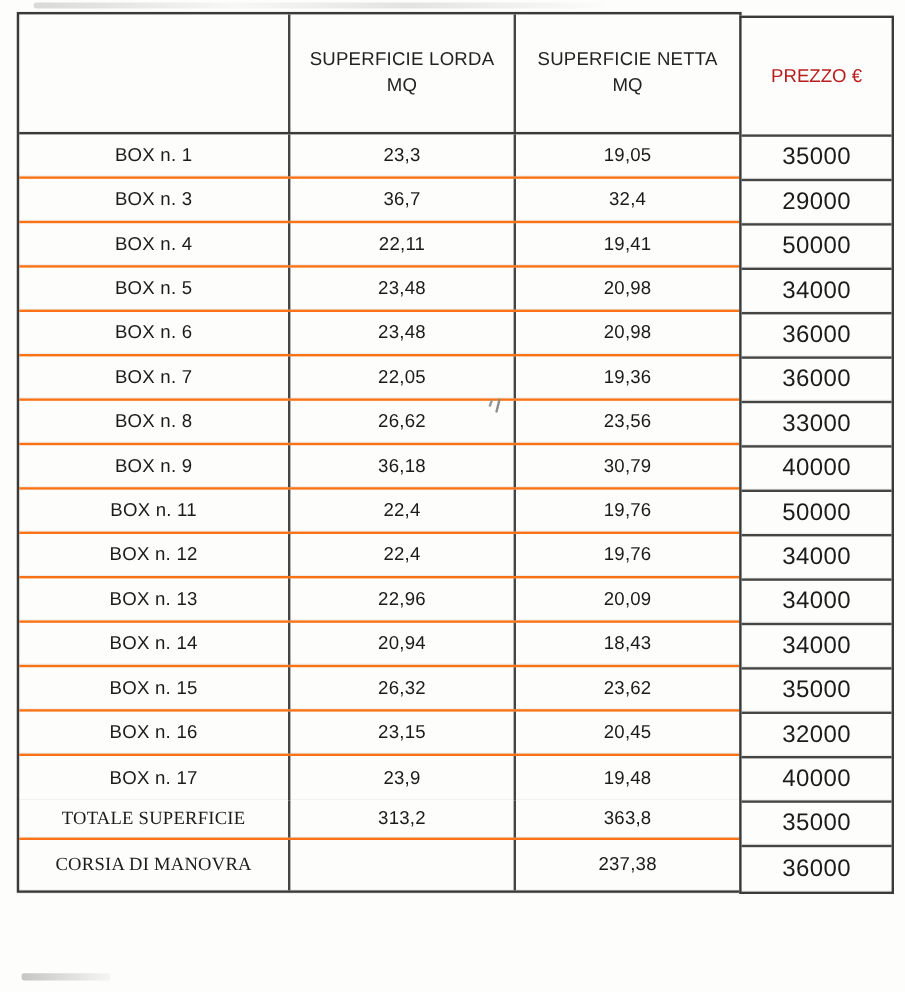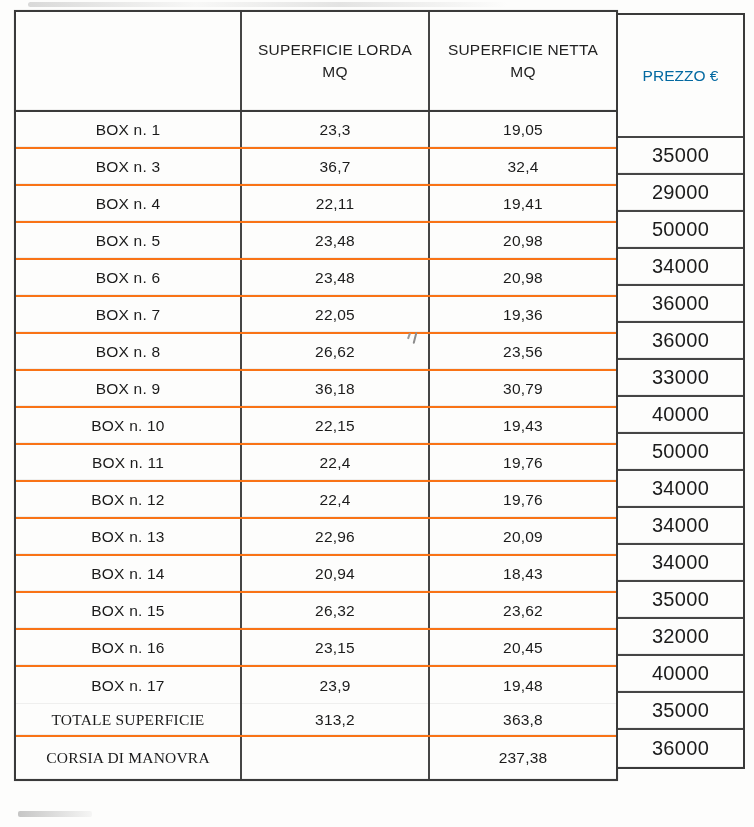--- a/index.html
+++ b/index.html
@@ -59,27 +59,27 @@
   
   .price-column {
     position: absolute;
     left: 616px;
     top: 13px;
     width: 129px;
     border: 2px solid #3a3a3a;
     background: #fdfdfc;
   }
   .price-header {
-    height: 123px;
+    height: 99px;
     border-bottom: 2px solid #454545;
     display: flex;
     align-items: center;
     justify-content: center;
     font-size: 15.5px;
-    color: #0369a1;
+    color: #b91c1c;
     text-align: right;
   }
   .price-cell {
     height: 37px;
     border-bottom: 2px solid #454545;
     display: flex;
     align-items: center;
     justify-content: center;
     font-size: 20px;
     letter-spacing: 0.3px;
@@ -176,25 +176,20 @@
     <div class="cell num-cell">26,62</div>
     <div class="cell num-cell">23,56</div>
   </div>
 
   <div class="row data-row">
     <div class="cell name-cell">BOX n. 9</div>
     <div class="cell num-cell">36,18</div>
     <div class="cell num-cell">30,79</div>
   </div>
 
-  <div class="row data-row">
-    <div class="cell name-cell">BOX n. 10</div>
-    <div class="cell num-cell">22,15</div>
-    <div class="cell num-cell">19,43</div>
-  </div>
 
   <div class="row data-row">
     <div class="cell name-cell">BOX n. 11</div>
     <div class="cell num-cell">22,4</div>
     <div class="cell num-cell">19,76</div>
   </div>
 
   <div class="row data-row">
     <div class="cell name-cell">BOX n. 12</div>
     <div class="cell num-cell">22,4</div>

